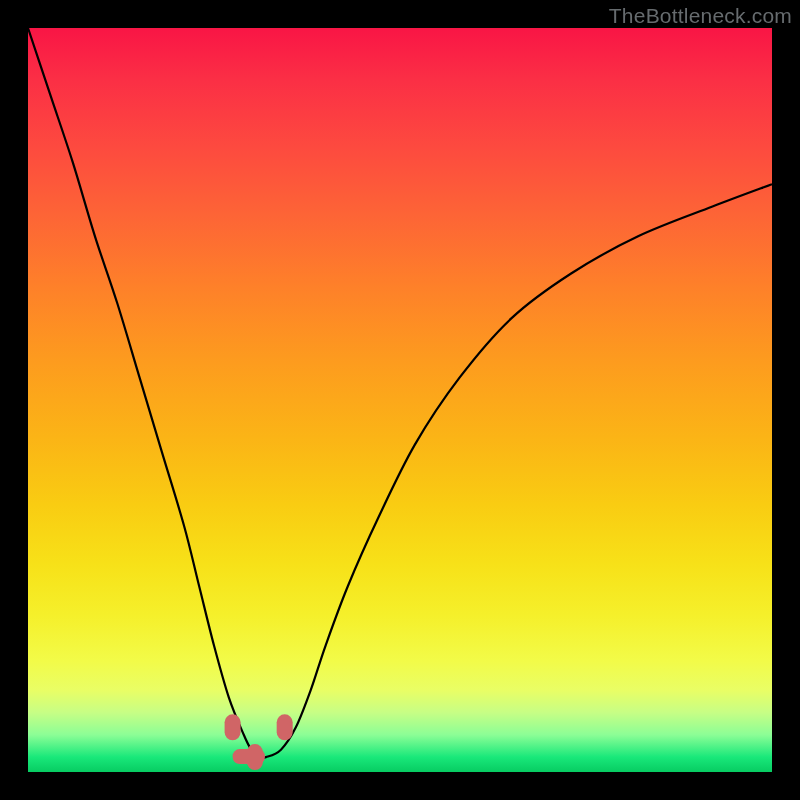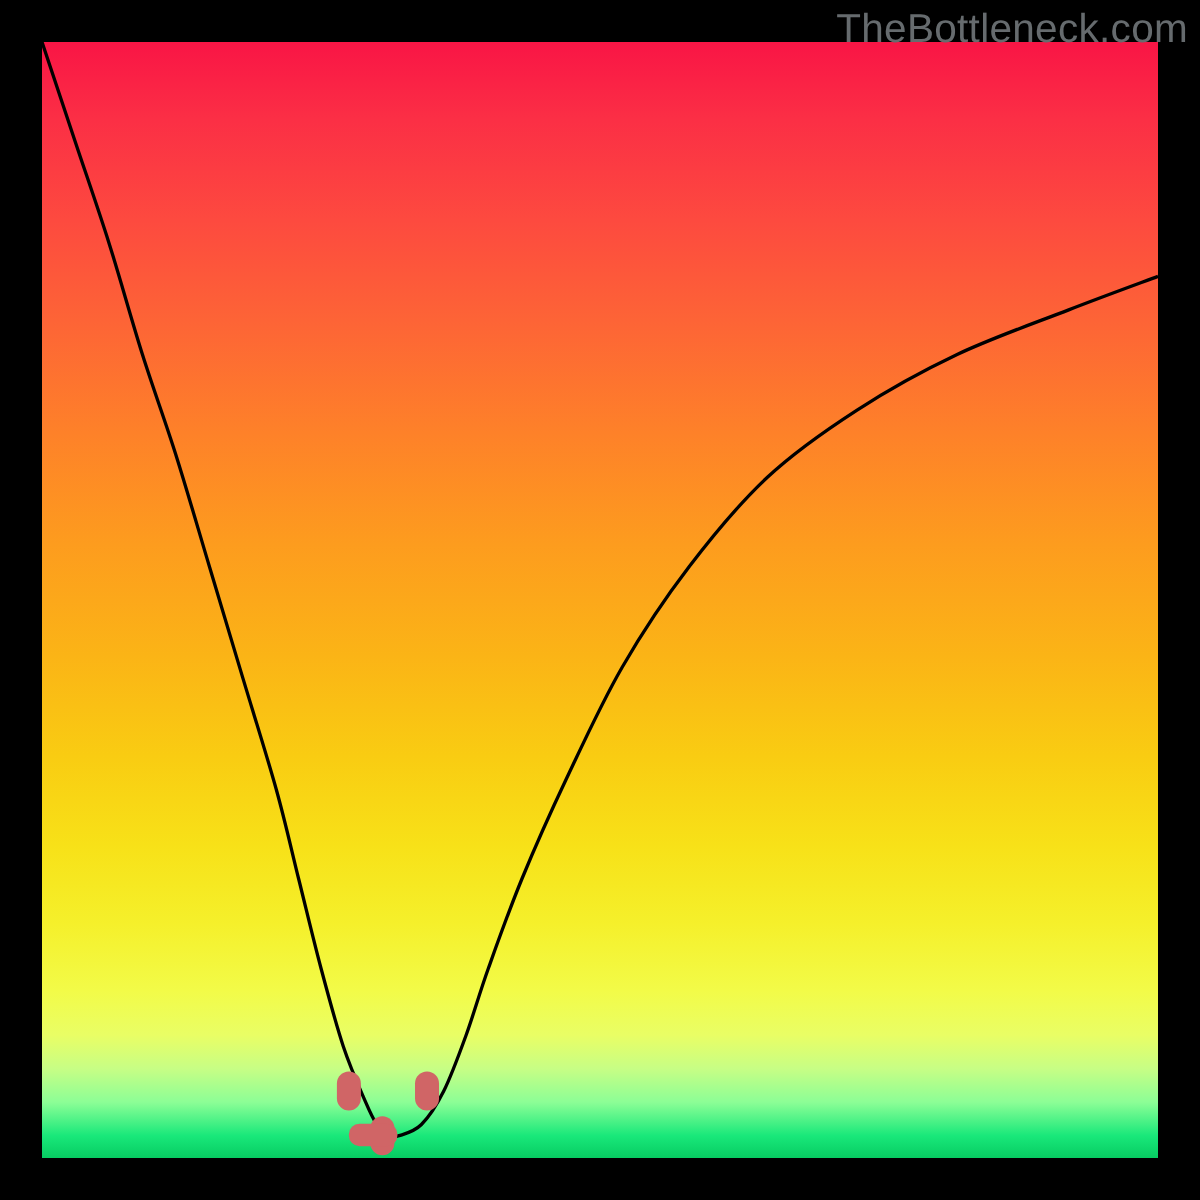--- a/index.html
+++ b/index.html
@@ -43,21 +43,21 @@
       #8cfe96 95%,
       #19e87a 98%,
       #07cc62 100%
     );
   }
   .watermark {
     position: absolute;
     top: 4px;
     right: 8px;
     color: #666b6e;
-    font-size: 27px;
+    font-size: 21px;
     font-weight: 500;
     letter-spacing: 0.2px;
   }
   svg.curve {
     position: absolute;
     left: 0;
     top: 0;
     width: 744px;
     height: 744px;
     overflow: visible;

